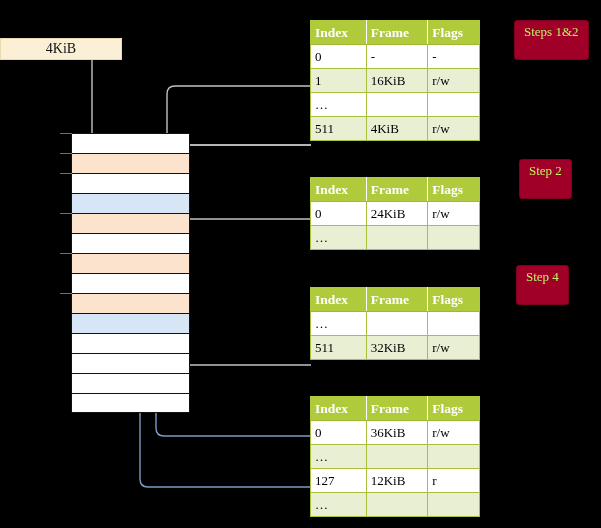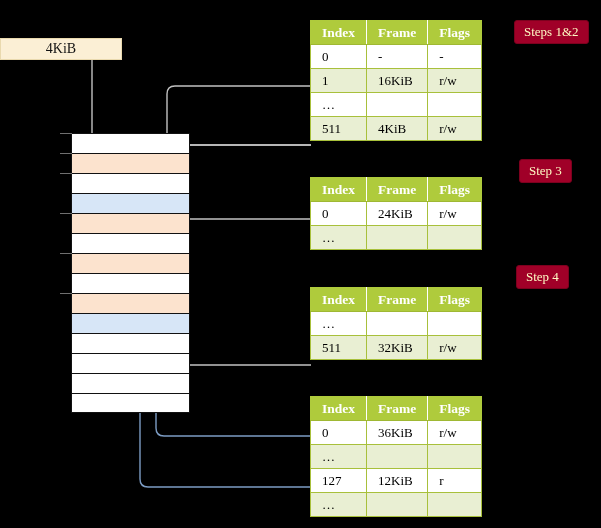--- a/index.html
+++ b/index.html
@@ -16,22 +16,22 @@
   
   .vabox{
     position:absolute;left:0;top:38px;width:120px;height:20px;
     background:#FBEFD5;border:1px solid #E9D9AE;
     display:flex;align-items:center;justify-content:center;
     font-size:14px;line-height:1;color:#111;
   }
 
   
   .badge{
-    position:absolute;background:#A00028;color:#fef9c3;
-    font-size:13px;line-height:1;padding:4px 9px 5px;
+    position:absolute;background:#A00028;color:#bef264;
+    font-size:13px;line-height:1;padding:4px 9px 21px;
     border-radius:3px;border:1px solid #7d001e;
     box-shadow:0 1px 0 rgba(0,0,0,.4);
     white-space:nowrap;
   }
   .badge-step0{left:189px;top:41px;}
   .badge-steps12{left:514px;top:20px;}
   .badge-step3{left:519px;top:159px;}
   .badge-step4{left:516px;top:265px;}
 
   
@@ -51,21 +51,21 @@
   .ptable{
     position:absolute;width:170px;
     border-collapse:collapse;
     background:#fff;
     border:1px solid #9FB833;
     font-size:13px;
   }
   .ptable td,.ptable th{
     border:1px solid #A8C03B;
     height:24px;box-sizing:border-box;
-    padding:0 11px;text-align:left;vertical-align:middle;
+    padding:0 4px;text-align:left;vertical-align:middle;
     font-weight:normal;white-space:nowrap;
   }
   .ptable th{
     background:#AFCB3C;color:#fff;font-weight:bold;
     border-color:#AFCB3C;border-bottom-color:#9FB833;
     font-size:13.5px;
   }
   .ptable th.c-index{border-right:1px solid #fff;}
   .ptable th.c-frame{border-right:1px solid #fff;}
   .ptable tr.odd td{background:#fff;}
@@ -120,21 +120,21 @@
 
       <path d="M311,487 L148,487 Q140,487 140,479 L140,213" marker-end="url(#ab)"></path>
     </g>
   </svg>
 
   <div class="vabox">
     <span>4KiB</span>
   </div>
 
   <div class="badge badge-steps12">Steps 1&amp;2</div>
-  <div class="badge badge-step3">Step 3</div>
+  <div class="badge badge-step3">Step 2</div>
   <div class="badge badge-step4">Step 4</div>
 
   <div class="memcol" id="memcol">
       <div class="memrow"></div>
       <div class="memrow peach"></div>
       <div class="memrow"></div>
       <div class="memrow blue"></div>
       <div class="memrow peach"></div>
       <div class="memrow"></div>
       <div class="memrow peach"></div>

